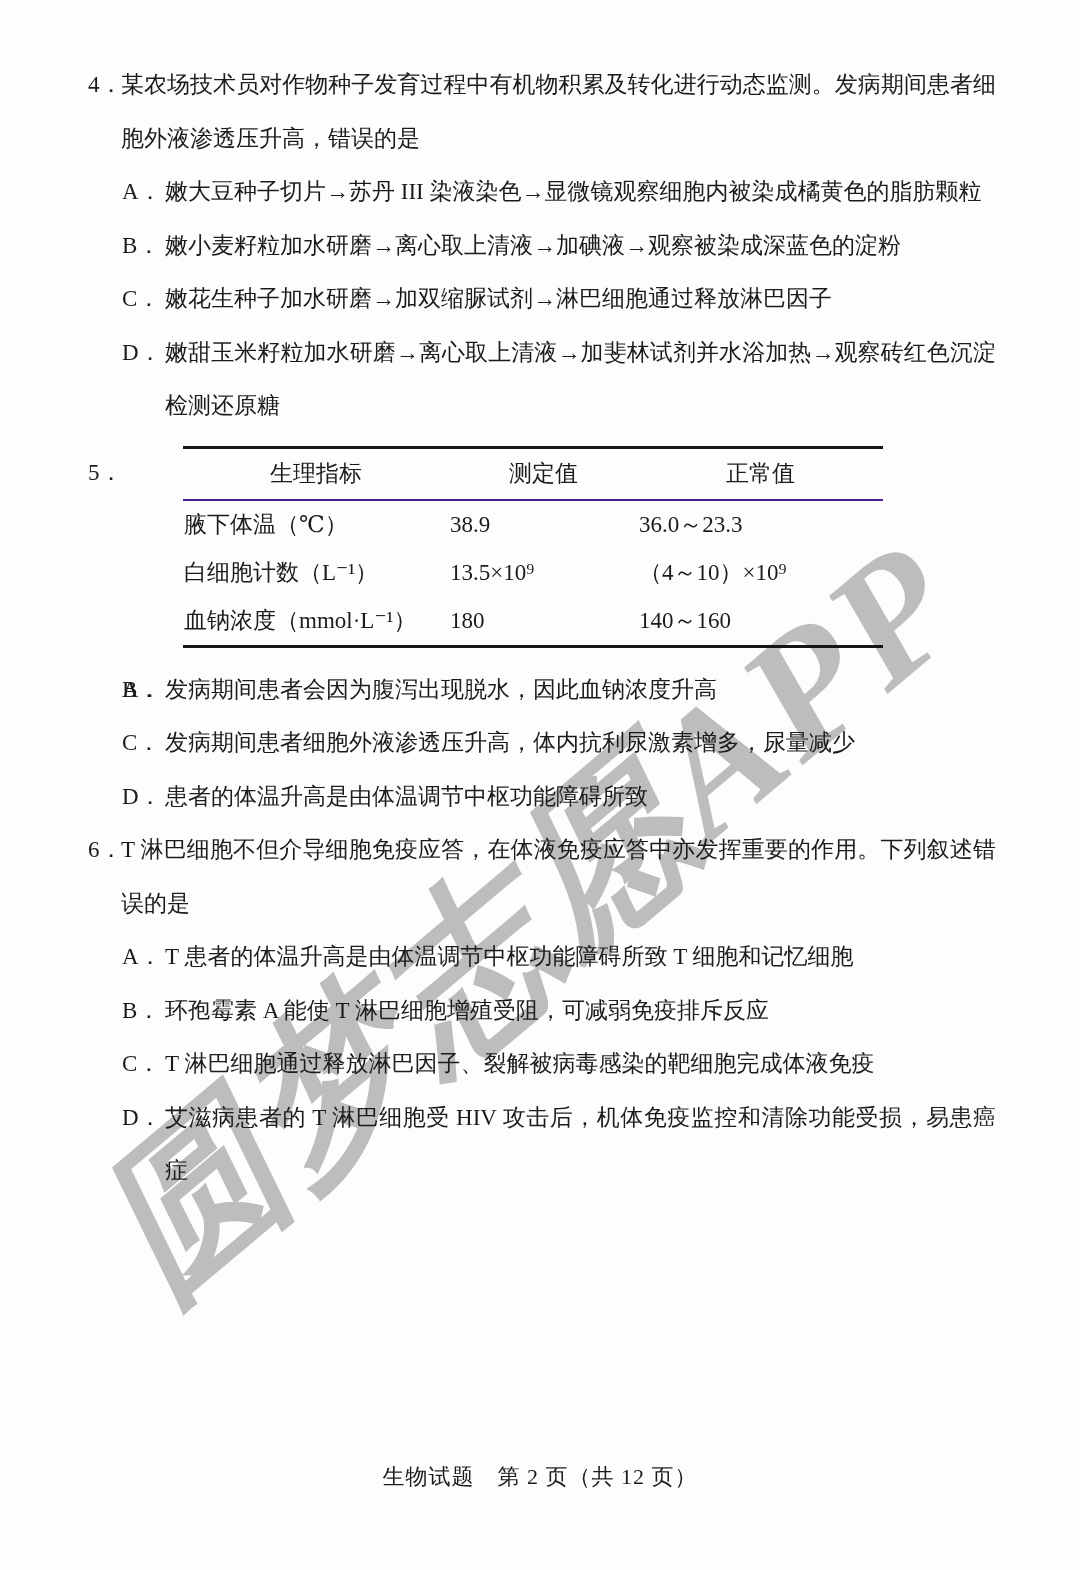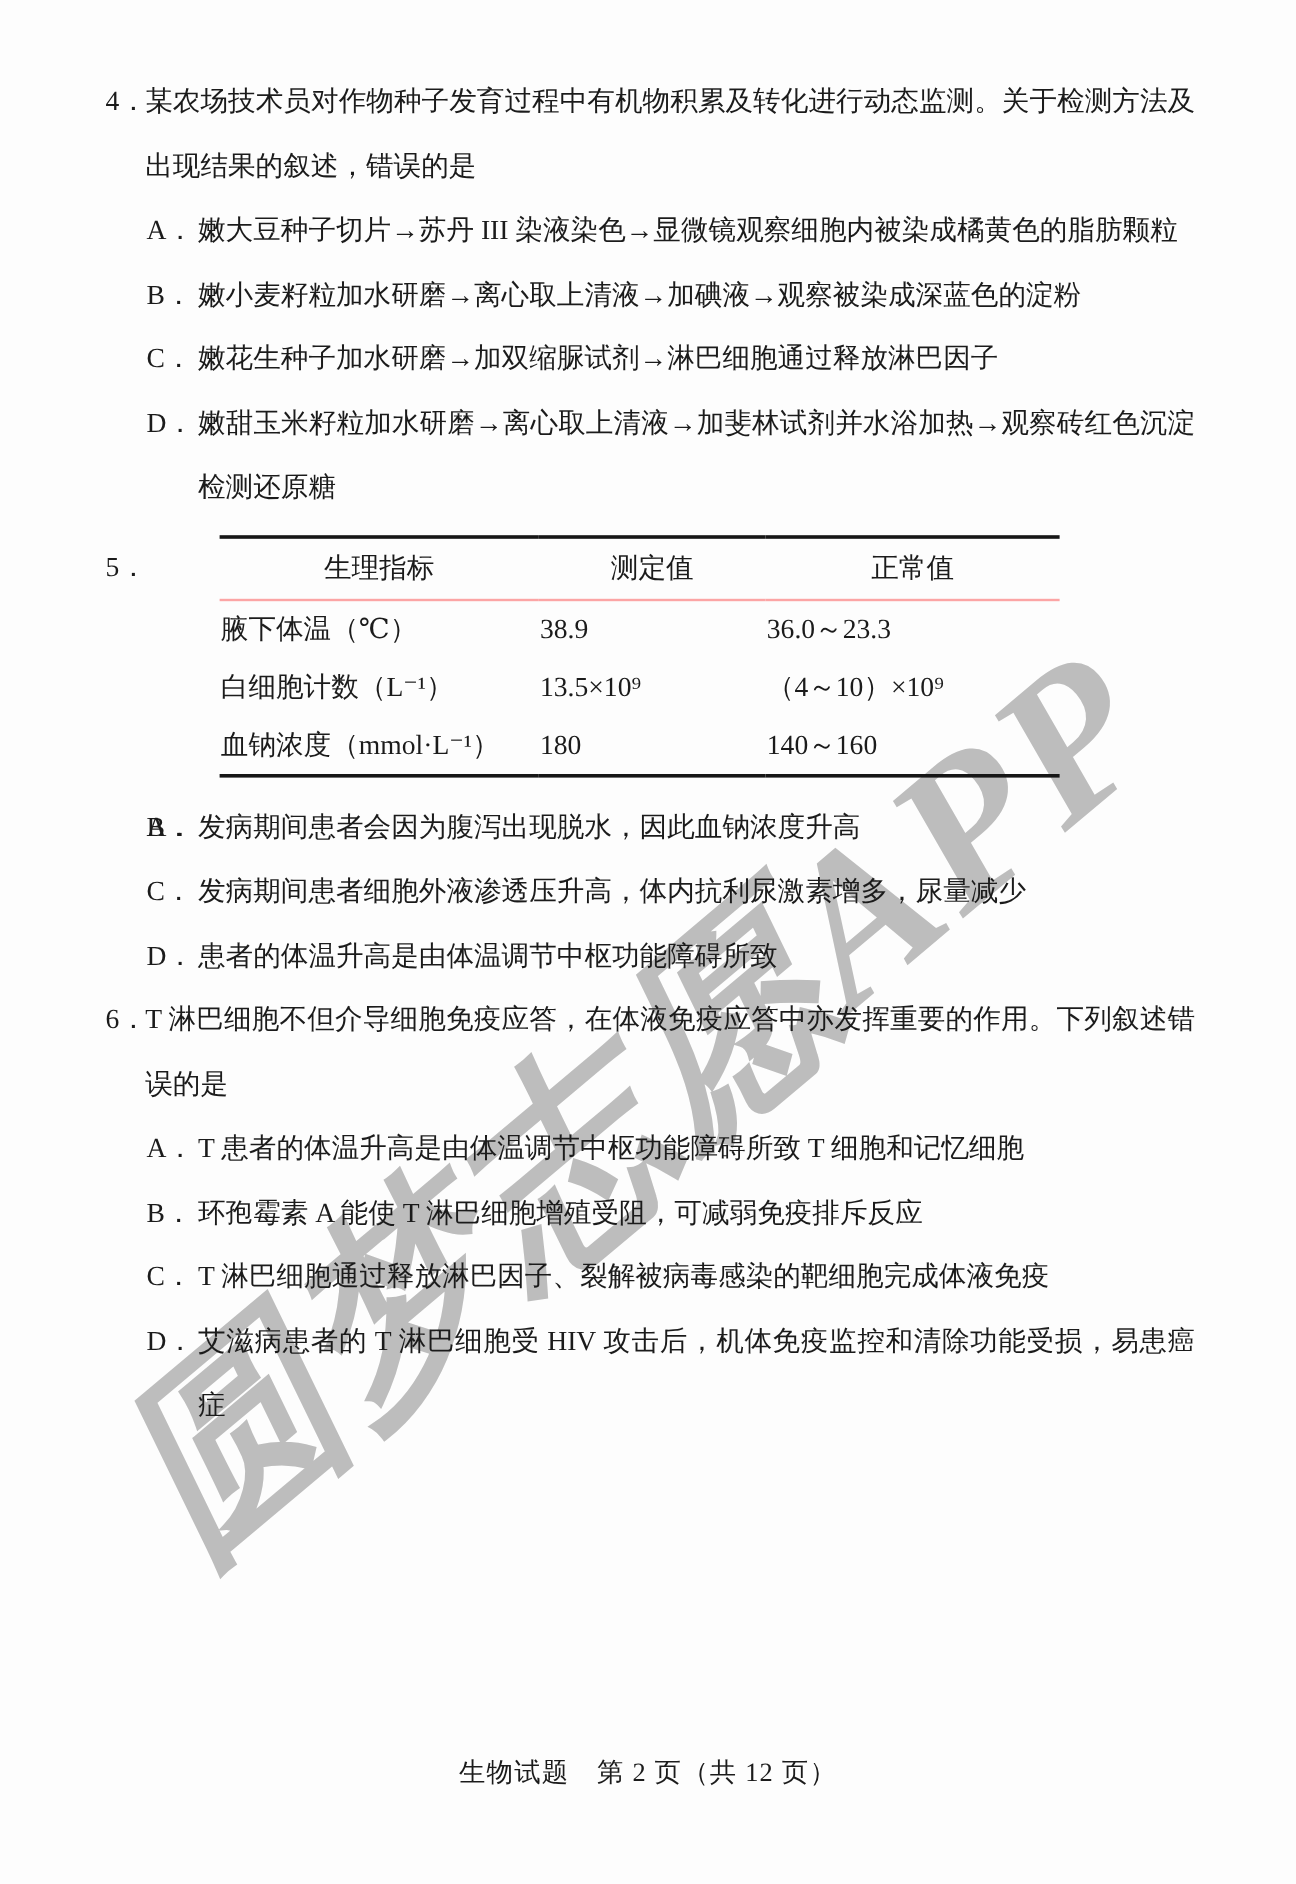--- a/index.html
+++ b/index.html
@@ -58,21 +58,21 @@
   }
   table.exam-table {
     border-collapse: collapse;
     width: 700px;
     margin: 13px 0 15px 95px;
     border-top: 3px solid #161616;
     border-bottom: 3px solid #161616;
     line-height: normal;
   }
   table.exam-table th {
-    border-bottom: 2px solid #fca5a5;
+    border-bottom: 2px solid #4c1d95;
     height: 48px;
     font-weight: normal;
     font-size: 23px;
     text-align: center;
   }
   table.exam-table td {
     height: 46px;
     font-size: 23px;
   }
   .col-indicator { width: 38%; }
@@ -93,21 +93,21 @@
 <body>
 
 <div class="page">
 
   <div class="watermark" style="color: rgb(138, 138, 138);">圆梦志愿APP</div>
 
   <div class="content">
 
     <div>
       <div class="stem">
-        <span class="qnum">4．</span><span>某农场技术员对作物种子发育过程中有机物积累及转化进行动态监测。关于检测方法及出现结果的叙述，错误的是</span>
+        <span class="qnum">4．</span><span>某农场技术员对作物种子发育过程中有机物积累及转化进行动态监测。发病期间患者细胞外液渗透压升高，错误的是</span>
       </div>
       <div class="option">
         <span class="optlabel">A．</span><span>嫩大豆种子切片→苏丹 III 染液染色→显微镜观察细胞内被染成橘黄色的脂肪颗粒</span>
       </div>
       <div class="option">
         <span class="optlabel">B．</span><span>嫩小麦籽粒加水研磨→离心取上清液→加碘液→观察被染成深蓝色的淀粉</span>
       </div>
       <div class="option">
         <span class="optlabel">C．</span><span>嫩花生种子加水研磨→加双缩脲试剂→淋巴细胞通过释放淋巴因子</span>
       </div>

